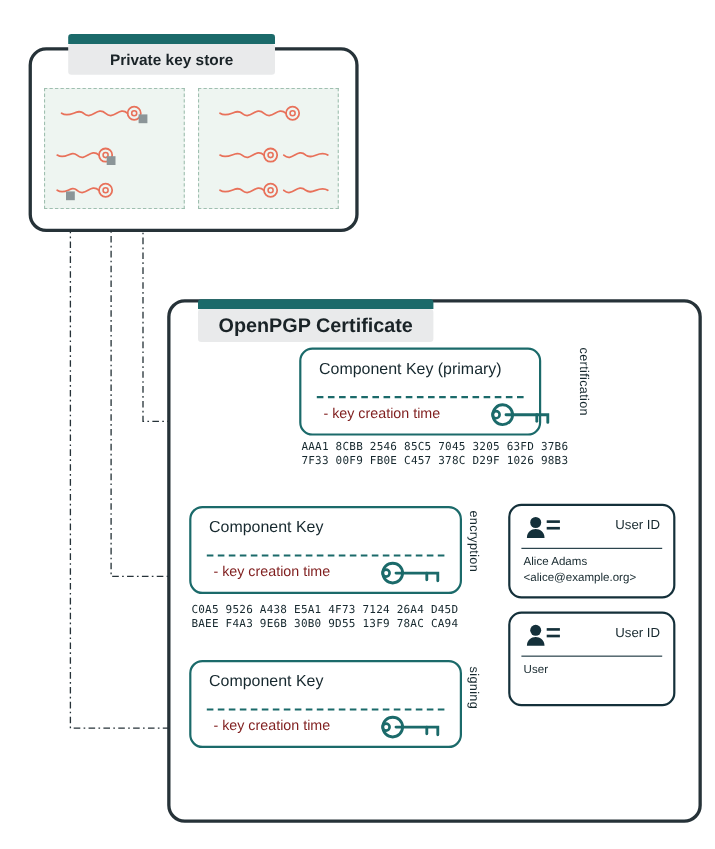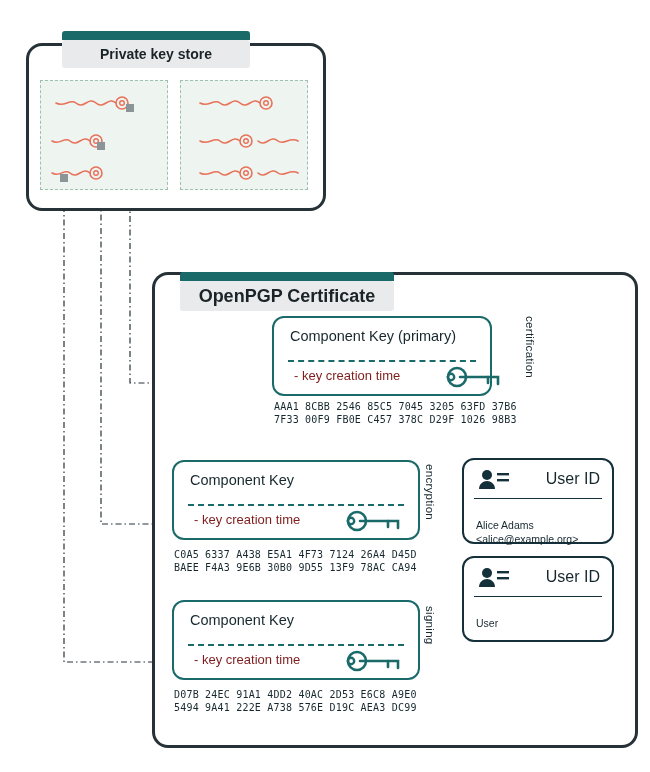--- a/index.html
+++ b/index.html
@@ -206,39 +206,38 @@
     background: #ffffff;
     box-sizing: border-box;
   }
   #uid-1 { left: 462px; top: 458px; width: 152px; height: 86px; }
   #uid-2 { left: 462px; top: 556px; width: 152px; height: 86px; }
 
   .uid-title {
     position: absolute;
     right: 12px;
     top: 10px;
-    font-size: 16px;
+    font-size: 12px;
     color: #16282e;
   }
   .uid-sep {
     position: absolute;
     left: 10px;
     right: 10px;
     top: 38px;
     border-top: 1px solid #14303a;
   }
   .uid-body {
     position: absolute;
     left: 12px;
     top: 44px;
     font-size: 10.5px;
     line-height: 14px;
     color: #16282e;
     white-space: pre-line;
-    margin-top: 14px;
   }
   .person-icon {
     position: absolute;
     left: 12px;
     top: 8px;
   }
 </style>
 </head>
 <body>
 
@@ -328,37 +327,35 @@
     <div class="dash-line"></div>
     <div class="compkey-sub">- key creation time</div>
     <svg style="position:absolute; left:164px; top:44px;" width="68" height="30" viewBox="0 0 68 30">
       <path d="M18 15a9 9 0 1 1 9 9 9 9 0 0 1-9-9z" fill="none" stroke="#1b6a6a" stroke-width="2.6" transform="translate(-8,0)"></path>
       <circle cx="13" cy="15" r="3.2" fill="none" stroke="#1b6a6a" stroke-width="2.4"></circle>
       <path d="M22 15 H60 L60 22" fill="none" stroke="#1b6a6a" stroke-width="2.6" stroke-linecap="round"></path>
       <path d="M50 15 V21" fill="none" stroke="#1b6a6a" stroke-width="2.6" stroke-linecap="round"></path>
     </svg>
   </div>
   <div class="role-label" id="role-encryption">encryption</div>
-  <div class="fingerprint" id="fp-encryption">C0A5 6337 A438 E5A1 4F73 7124 26A4 D45D
+  <div class="fingerprint" id="fp-encryption">C0A5 9526 A438 E5A1 4F73 7124 26A4 D45D
 BAEE F4A3 9E6B 30B0 9D55 13F9 78AC CA94</div>
 
   <div class="compkey" id="compkey-signing">
     <div class="compkey-title">Component Key</div>
     <div class="dash-line"></div>
     <div class="compkey-sub">- key creation time</div>
     <svg style="position:absolute; left:164px; top:44px;" width="68" height="30" viewBox="0 0 68 30">
       <path d="M18 15a9 9 0 1 1 9 9 9 9 0 0 1-9-9z" fill="none" stroke="#1b6a6a" stroke-width="2.6" transform="translate(-8,0)"></path>
       <circle cx="13" cy="15" r="3.2" fill="none" stroke="#1b6a6a" stroke-width="2.4"></circle>
       <path d="M22 15 H60 L60 22" fill="none" stroke="#1b6a6a" stroke-width="2.6" stroke-linecap="round"></path>
       <path d="M50 15 V21" fill="none" stroke="#1b6a6a" stroke-width="2.6" stroke-linecap="round"></path>
     </svg>
   </div>
   <div class="role-label" id="role-signing">signing</div>
-  <div class="fingerprint" id="fp-signing">D07B 24EC 91A1 4DD2 40AC 2D53 E6C8 A9E0
-5494 9A41 222E A738 576E D19C AEA3 DC99</div>
 
   <div class="uid" id="uid-1">
     <svg class="person-icon" width="34" height="24" viewBox="0 0 34 24">
       <circle cx="11" cy="7" r="5" fill="#14303a"></circle>
       <path d="M3 21c0-5 4-8 8-8s8 3 8 8z" fill="#14303a"></path>
       <rect x="21" y="5" width="12" height="2.4" fill="#14303a"></rect>
       <rect x="21" y="11" width="12" height="2.4" fill="#14303a"></rect>
     </svg>
     <div class="uid-title">User ID</div>
     <div class="uid-sep"></div>

